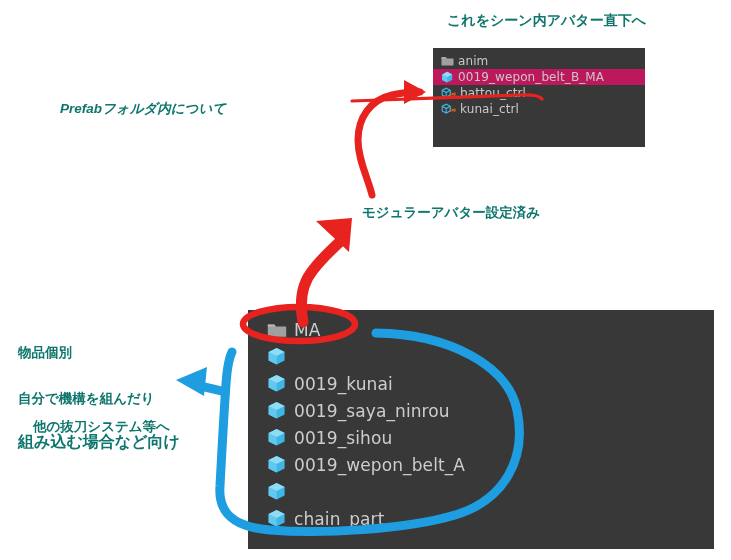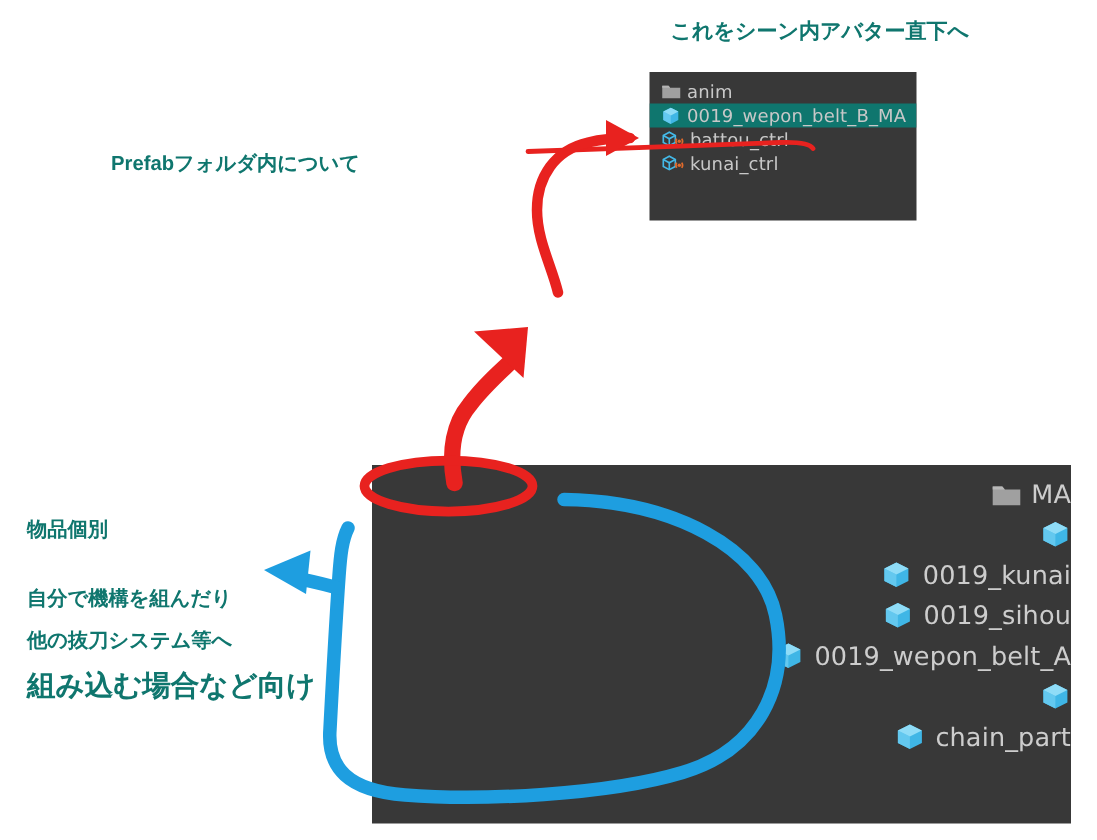--- a/index.html
+++ b/index.html
@@ -24,71 +24,70 @@
   
   .anno {
     position: absolute;
     color: #0f766e;
     font-weight: bold;
     white-space: nowrap;
     line-height: 1.0;
     letter-spacing: 0px;
   }
   #anno-top          { left: 447px; top: 13px;  font-size: 14px; }
-  #anno-prefab       { left: 74px;  top: 102px; font-size: 13.5px; }
+  #anno-prefab       { left: 60px;  top: 102px; font-size: 13.5px; font-style: italic; }
   #anno-modular      { left: 362px; top: 206px; font-size: 13.5px; }
   #anno-item         { left: 18px;  top: 346px; font-size: 13.5px; }
   #anno-l1           { left: 18px;  top: 392px; font-size: 13.5px; }
-  #anno-l2           { left: 18px;  top: 420px; font-size: 13.5px; }
-  #anno-l3           { left: 18px;  top: 448px; font-size: 19px; }
+  #anno-l2           { left: 33px;  top: 420px; font-size: 13.5px; }
+  #anno-l3           { left: 18px;  top: 434px; font-size: 16px; }
 
   
   .panel {
     position: absolute;
     background: #383838;
     overflow: hidden;
   }
   #panel-top {
     left: 433px;
     top: 48px;
-    width: 178px;
+    width: 212px;
     height: 99px;
   }
   #panel-bottom {
     left: 248px;
     top: 310px;
     width: 466px;
     height: 239px;
   }
 
   .row {
     position: relative;
     display: flex;
     align-items: center;
     height: 16px;
     padding-left: 8px;
     box-sizing: border-box;
   }
   .row.selected {
-    background: #0f766e;
+    background: #be185d;
   }
   .row .label {
     color: #c8c8c8;
     font-size: 12px;
     font-family: "DejaVu Sans", "Liberation Sans", sans-serif;
     white-space: nowrap;
     margin-left: 4px;
     letter-spacing: 0.1px;
   }
 
   
   #panel-bottom .row {
     height: 27px;
     padding-left: 19px;
-    justify-content: flex-end;
   }
   #panel-bottom .row .label {
     font-size: 17px;
     margin-left: 7px;
     color: #cdcdcd;
   }
   #panel-bottom .row.first {
     margin-top: 6px;
   }
   #panel-top .row.first {
@@ -203,20 +202,30 @@
       <span class="icon">
         <svg width="20" height="19" viewBox="0 0 20 19">
           <path d="M1.6 5.0 L9.6 1.0 L17.6 5.0 L17.6 13.4 L9.6 17.4 L1.6 13.4 Z" fill="#3fb6e6"></path>
           <path d="M1.6 5.0 L9.6 9.0 L9.6 17.4 L1.6 13.4 Z" fill="#63c8ef"></path>
           <path d="M1.6 5.0 L9.6 1.0 L17.6 5.0 L9.6 9.0 Z" fill="#8fdcf7"></path>
         </svg>
       </span>
       <span class="label">0019_kunai</span>
     </div>
 
+    <div class="row">
+      <span class="icon">
+        <svg width="20" height="19" viewBox="0 0 20 19">
+          <path d="M1.6 5.0 L9.6 1.0 L17.6 5.0 L17.6 13.4 L9.6 17.4 L1.6 13.4 Z" fill="#3fb6e6"></path>
+          <path d="M1.6 5.0 L9.6 9.0 L9.6 17.4 L1.6 13.4 Z" fill="#63c8ef"></path>
+          <path d="M1.6 5.0 L9.6 1.0 L17.6 5.0 L9.6 9.0 Z" fill="#8fdcf7"></path>
+        </svg>
+      </span>
+      <span class="label">0019_saya_ninrou</span>
+    </div>
 
     <div class="row">
       <span class="icon">
         <svg width="20" height="19" viewBox="0 0 20 19">
           <path d="M1.6 5.0 L9.6 1.0 L17.6 5.0 L17.6 13.4 L9.6 17.4 L1.6 13.4 Z" fill="#3fb6e6"></path>
           <path d="M1.6 5.0 L9.6 9.0 L9.6 17.4 L1.6 13.4 Z" fill="#63c8ef"></path>
           <path d="M1.6 5.0 L9.6 1.0 L17.6 5.0 L9.6 9.0 Z" fill="#8fdcf7"></path>
         </svg>
       </span>
       <span class="label">0019_sihou</span>
@@ -277,18 +286,19 @@
              C227 370 228 360 232 352" stroke="#1e9ee0" stroke-width="9" fill="none" stroke-linecap="round" stroke-linejoin="round"></path>
 
     <path d="M225 392 C215 389 205 387 196 385" stroke="#1e9ee0" stroke-width="9" fill="none" stroke-linecap="round"></path>
 
     <path d="M176 380 L207 367 L204 396 Z" fill="#1e9ee0"></path>
 
   </svg>
 
   <div class="anno" id="anno-top">これをシーン内アバター直下へ</div>
   <div class="anno" id="anno-prefab">Prefabフォルダ内について</div>
+  <div class="anno" id="anno-modular">モジュラーアバター設定済み</div>
   <div class="anno" id="anno-item">物品個別</div>
   <div class="anno" id="anno-l1">自分で機構を組んだり</div>
   <div class="anno" id="anno-l2">他の抜刀システム等へ</div>
   <div class="anno" id="anno-l3">組み込む場合など向け</div>
 
 </div>
 
 </body></html>

